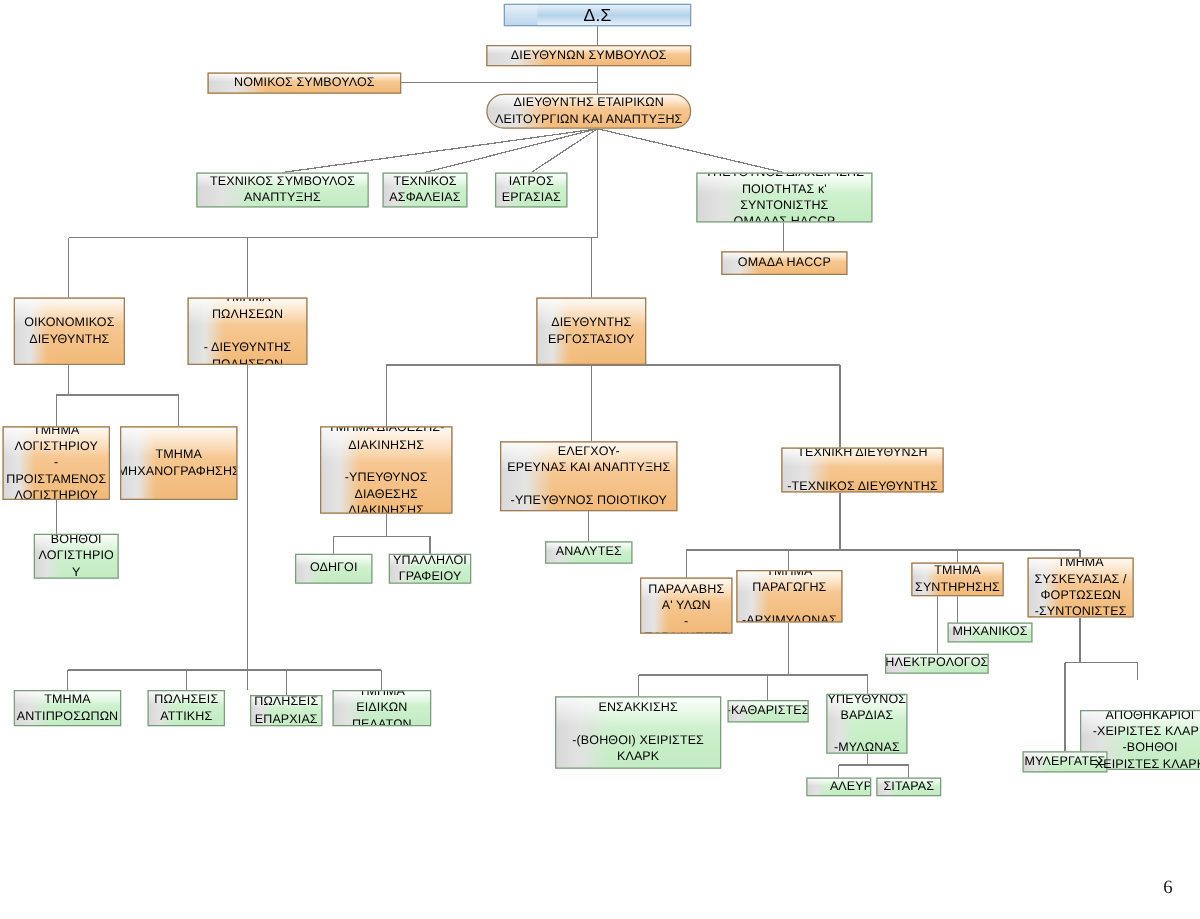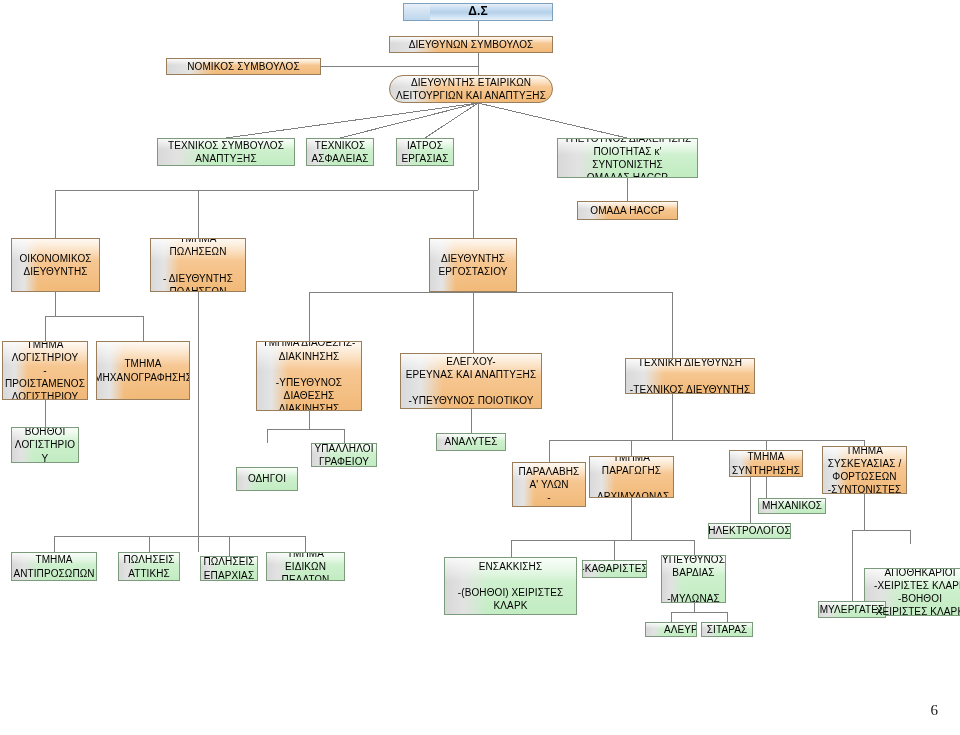--- a/index.html
+++ b/index.html
@@ -58,22 +58,22 @@
       linear-gradient(to bottom, rgba(255,255,255,0.8) 0%, rgba(255,255,255,0.0) 42%),
       linear-gradient(to right, #d8d8d8 0%, #e2e2e2 14%, rgba(210,240,210,0.2) 32%, rgba(210,240,210,0) 48%),
       linear-gradient(to bottom, #e2f8e2 0%, #cdf0cd 45%, #c2ecc2 100%);
     border-color: #7c9a7c;
   }
   .node.blue {
     background-color: #bcd7ee;
     background-image:
       linear-gradient(to bottom, #e8f1f9 0%, #cfe1f2 22%, #b4d2ea 52%, #cfe2f3 78%, #e6f0f9 100%);
     border-color: #7f9fbf;
-    font-weight: bold;
-    font-size: 12px;
+    font-weight: normal;
+    font-size: 14px;
   }
   .node.blue::after {
     content: "";
     position: absolute;
     left: 0; top: 0; bottom: 0;
     width: 26px;
     background: linear-gradient(to bottom, #e9f1f9 0%, #d5e4f3 40%, #bed7ee 100%);
   }
   .node .label {
     position: relative;
@@ -196,24 +196,24 @@
 ΔΙΑΘΕΣΗΣ
 ΔΙΑΚΙΝΗΣΗΣ</span></div>
       <div class="node orange" style="left: 400px; top: 353px; width: 142px; height: 56px;"><span class="label">ΤΜΗΜΑ ΠΟΙΟΤΙΚΟΥ ΕΛΕΓΧΟΥ-
 ΕΡΕΥΝΑΣ ΚΑΙ ΑΝΑΠΤΥΞΗΣ
 
 -ΥΠΕΥΘΥΝΟΣ ΠΟΙΟΤΙΚΟΥ
 ΕΛΕΓΧΟΥ</span></div>
       <div class="node orange" style="left: 625px; top: 358px; width: 130px; height: 36px;"><span class="label">ΤΕΧΝΙΚΗ ΔΙΕΥΘΥΝΣΗ
 
 -ΤΕΧΝΙΚΟΣ ΔΙΕΥΘΥΝΤΗΣ</span></div>
-      <div class="node green" style="left: 11px; top: 427px; width: 68px; height: 36px;"><span class="label">ΒΟΗΘΟΙ
+      <div class="node green" style="left: 27px; top: 427px; width: 68px; height: 36px;"><span class="label">ΒΟΗΘΟΙ
 ΛΟΓΙΣΤΗΡΙΟ
 Υ</span></div>
-      <div class="node green" style="left: 236px; top: 443px; width: 62px; height: 24px; margin-top: 24px;"><span class="label">ΟΔΗΓΟΙ</span></div>
+      <div class="node green" style="left: 236px; top: 443px; width: 62px; height: 24px;"><span class="label">ΟΔΗΓΟΙ</span></div>
       <div class="node green" style="left: 311px; top: 443px; width: 66px; height: 24px;"><span class="label">ΥΠΑΛΛΗΛΟΙ
 ΓΡΑΦΕΙΟΥ</span></div>
       <div class="node green" style="left: 436px; top: 433px; width: 70px; height: 18px;"><span class="label">ΑΝΑΛΥΤΕΣ</span></div>
       <div class="node orange" style="left: 512px; top: 462px; width: 74px; height: 45px;"><span class="label">ΤΜΗΜΑ
 ΠΑΡΑΛΑΒΗΣ
 Α' ΥΛΩΝ
 - ΠΑΡΑΛΗΠΤΕΣ</span></div>
       <div class="node orange" style="left: 589px; top: 456px; width: 85px; height: 42px;"><span class="label">ΤΜΗΜΑ
 ΠΑΡΑΓΩΓΗΣ
 

